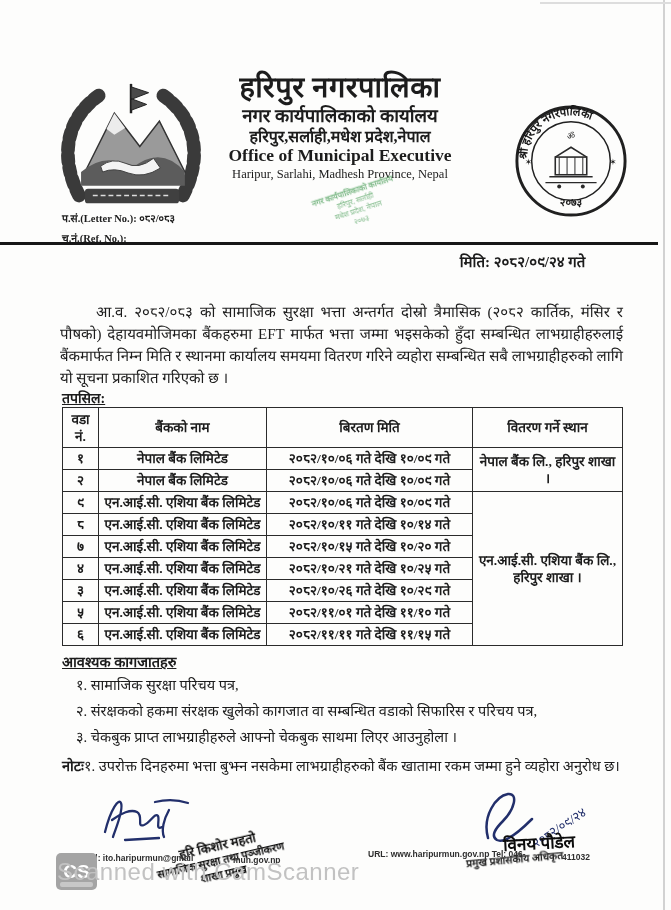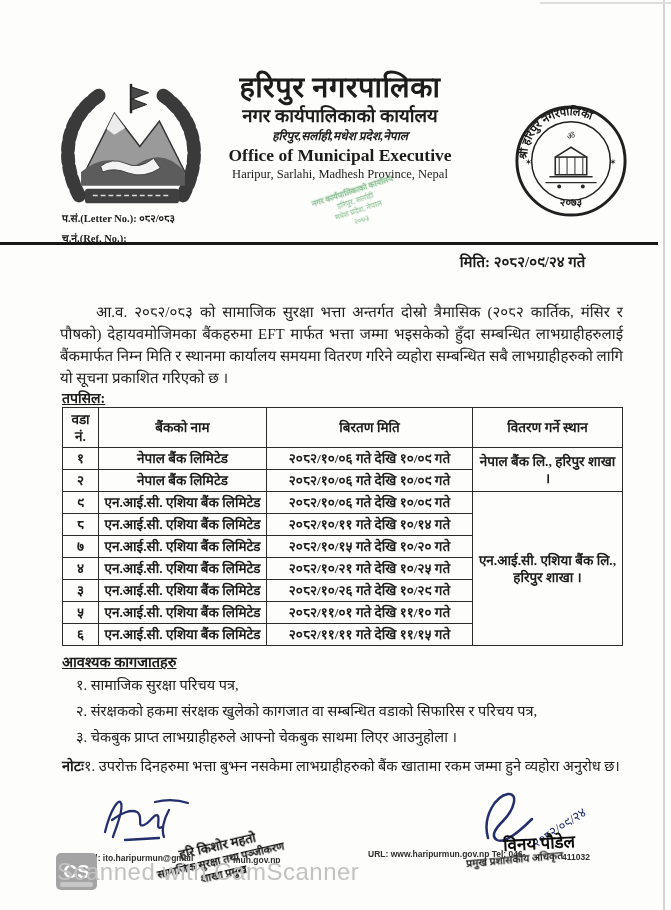--- a/index.html
+++ b/index.html
@@ -14,21 +14,21 @@
 
   
   .edge-right { left:663px; top:0; width:2px; height:910px; background:#d2d2d2; }
   .edge-top { left:540px; top:2px; width:131px; height:2px; background:#dddddd; }
 
   
   .emblem { left:56px; top:78px; width:150px; height:142px; }
   .head-center { left:168px; top:70px; width:344px; text-align:center; }
   .np-name { font-size:29px; font-weight:bold; line-height:34px; letter-spacing:.5px; }
   .np-office { font-size:18.5px; font-weight:bold; line-height:25px; }
-  .np-addr { font-size:12px; font-weight:bold; line-height:15px;font-style:italic; }
+  .np-addr { font-size:16px; font-weight:bold; line-height:15px; }
   .en-name { font-size:24px; font-weight:bold; line-height:30px; letter-spacing:.5px; margin-top:2px; }
   .en-office { font-size:17.5px; font-weight:bold; line-height:22px; }
   .en-addr { font-size:12.5px; line-height:16px; }
   .seal { left:512px; top:100px; width:118px; height:122px; }
 
   .green-stamp {
     left:282px; top:186px; width:150px; text-align:center;
     transform:rotate(-18deg); color:#2f8f3f; opacity:.62;
     filter:blur(.3px); line-height:10px;
   }

